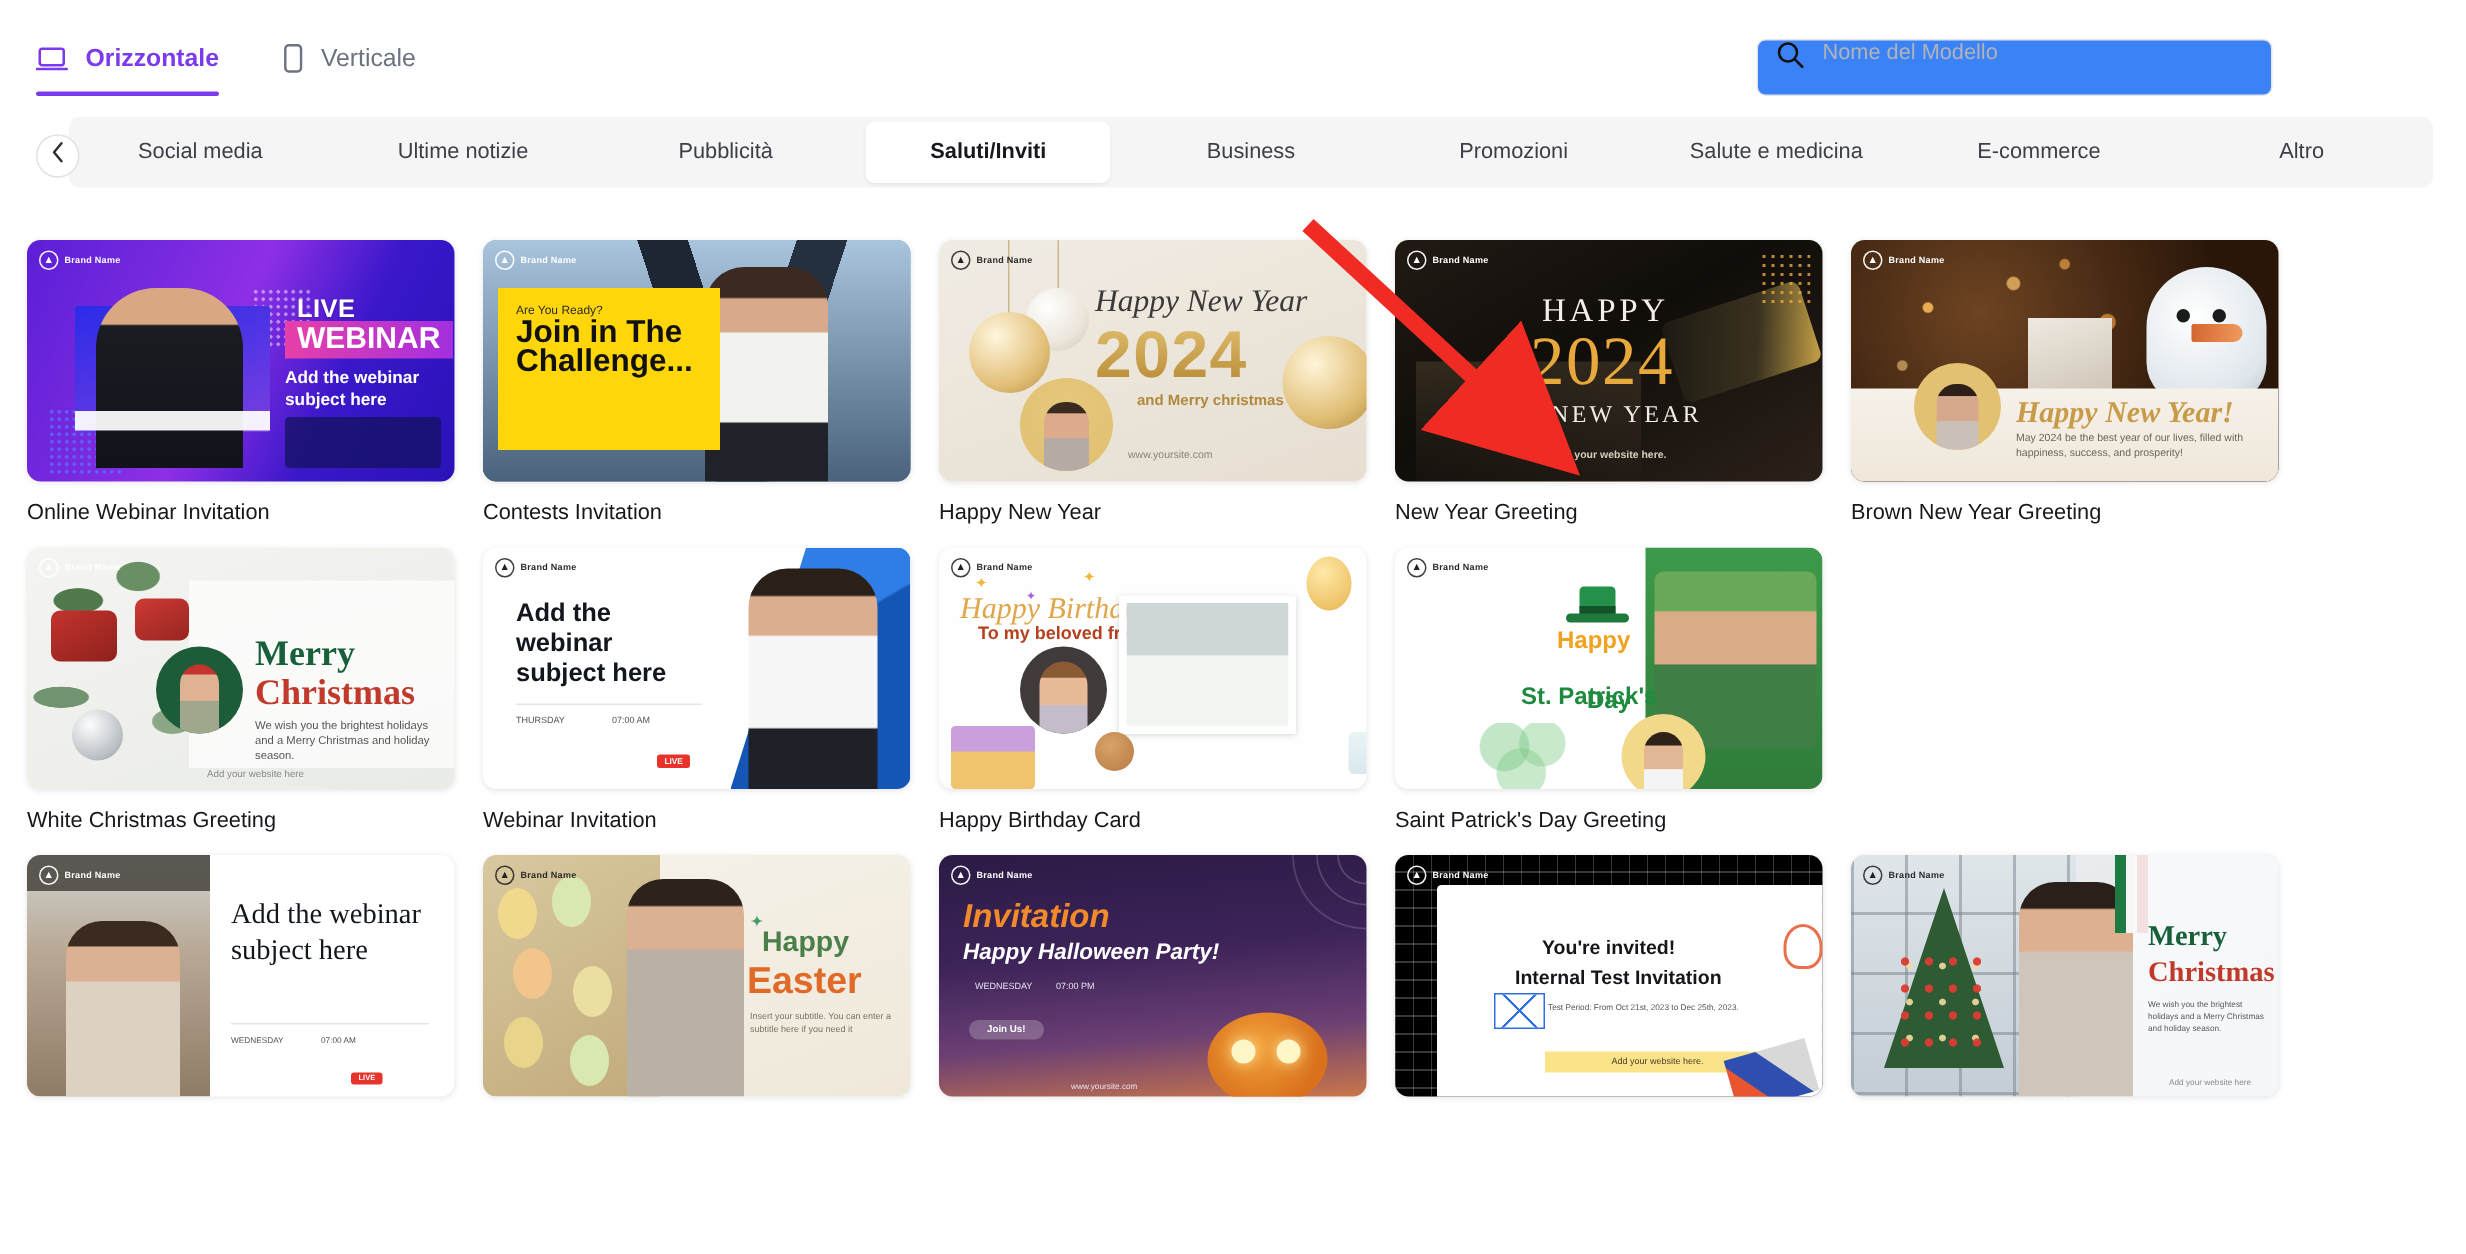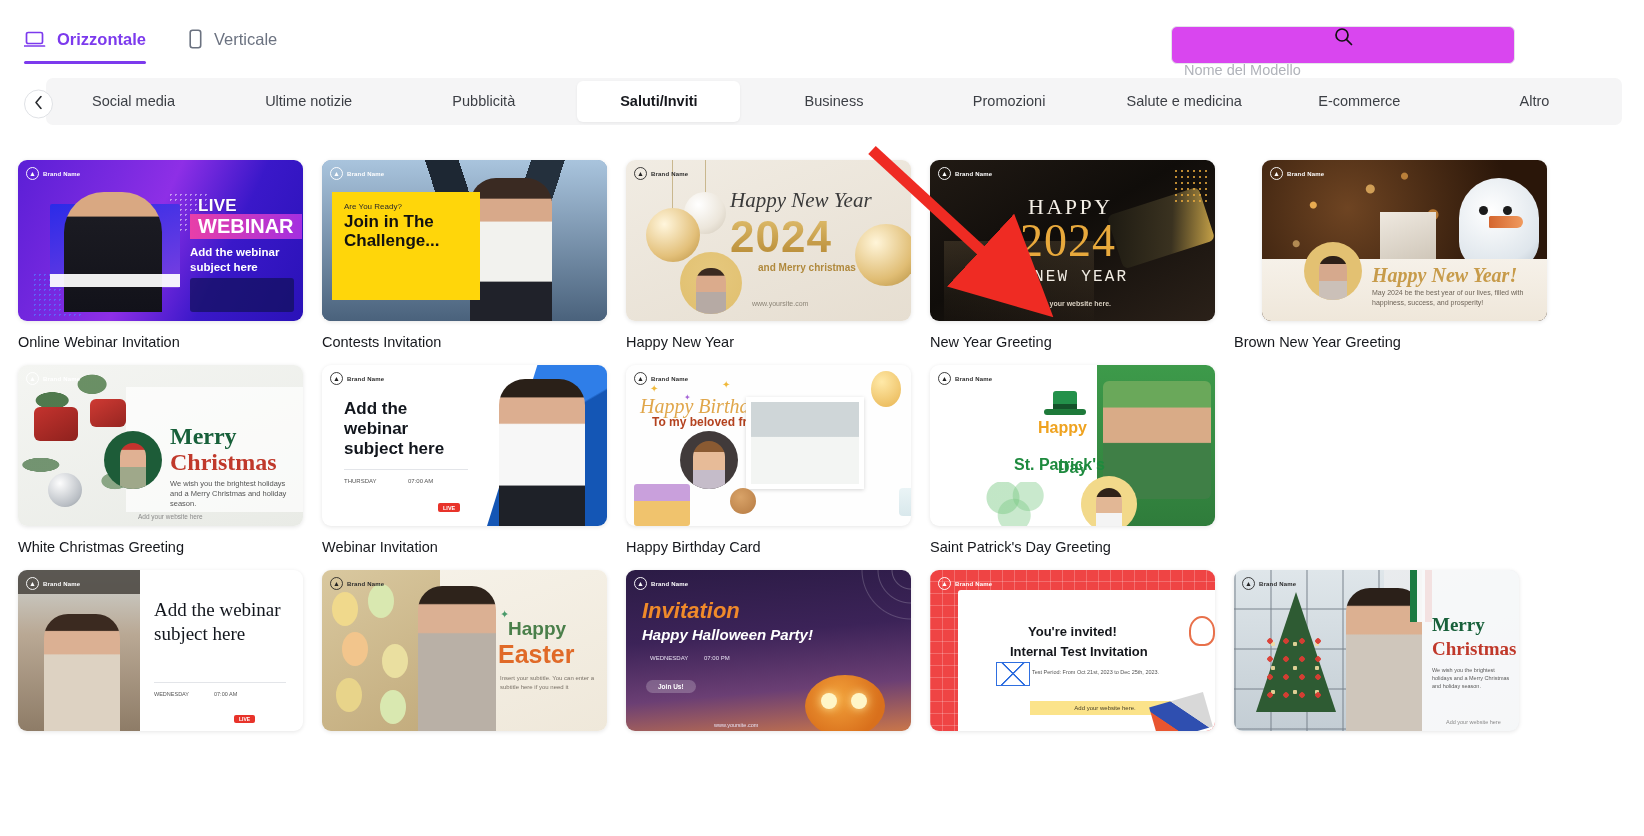--- a/index.html
+++ b/index.html
@@ -36,25 +36,24 @@
     background: #7c3aed;
   }
   .mode-tab .tab-icon { display: flex; align-items: center; }
 
   .searchbox {
     position: absolute;
     left: 1171px; top: 26px;
     width: 344px; height: 38px;
     border: 1px solid #e3e5e9;
     border-radius: 6px;
-    display: flex; align-items: center;
+    display: flex; align-items: flex-start;
     padding: 0 12px;
     gap: 12px;
-    background: #d946ef;
-    flex-direction: column;
+    background: #3b82f6;
   }
   .searchbox input {
     border: none; outline: none;
     font-size: 14.5px;
     color: #111;
     width: 100%;
     font-family: "Liberation Sans", sans-serif;
     background: transparent;
   }
   .searchbox input::placeholder { color: #b0b3ba; }
@@ -210,21 +209,21 @@
       linear-gradient(108deg, transparent 62%, #24303d 62%, #24303d 72%, transparent 72%),
       linear-gradient(180deg,#a9c4dd,#4a627c);
   }
   .t-contest .ybox {
     position: absolute; left: 10px; top: 32px; width: 148px; height: 108px;
     background: #ffd60a;
   }
   .t-contest .q { position: absolute; left: 22px; top: 42px; font-size: 8px; color: #2a2a2a; }
   .t-contest .j {
     position: absolute; left: 22px; top: 52px; width: 130px;
-    font-size: 17px; font-weight: 800; color: #111; line-height: 19px;
+    font-size: 21px; font-weight: 800; color: #111; line-height: 19px;
   }
   .t-contest .woman {
     position: absolute; left: 148px; top: 18px; width: 82px; height: 143px;
     background: linear-gradient(180deg,#3a2a22 0%,#3a2a22 14%,#d8a98a 15%,#d8a98a 30%,#f2f2ee 31%,#f2f2ee 72%,#20222a 73%,#20222a 100%);
     border-radius: 26px 26px 0 0;
   }
 
   
   .t-hny { background: linear-gradient(160deg,#f1ece3,#e6ded1); }
   .t-hny .orn1 {
@@ -281,32 +280,32 @@
     font-family: "Liberation Serif", serif;
     font-size: 22px; color: #f4efe6; letter-spacing: 2.5px;
   }
   .t-ny2 .yr {
     position: absolute; left: 90px; top: 54px;
     font-family: "Liberation Serif", serif;
     font-size: 46px; color: #e8a93c; letter-spacing: 1px;
   }
   .t-ny2 .nyt {
     position: absolute; left: 104px; top: 108px;
-    font-family: Liberation Mono, monospace;
+    font-family: Liberation Serif, serif;
     font-size: 16px; color: #f2ede4; letter-spacing: 2.2px;
   }
   .t-ny2 .site { position: absolute; left: 104px; top: 140px; font-size: 7px; color: #d8cfc0; font-weight: 700; }
   .t-ny2 .spark {
     position:absolute; right: 8px; top: 8px; width: 34px; height: 34px;
     background-image: radial-gradient(rgba(232,169,60,.8) 1px, transparent 1px);
     background-size: 6px 6px;
   }
 
   
-  .t-bny { background: radial-gradient(circle at 30% 30%, #6e4422, #2a1609 70%); margin-left: 28px; }
+  .t-bny { background: radial-gradient(circle at 30% 30%, #6e4422, #2a1609 70%); }
   .t-bny .bokeh {
     position:absolute; inset:0;
     background-image:
       radial-gradient(circle at 18% 28%, rgba(255,190,90,.85) 3px, transparent 4px),
       radial-gradient(circle at 38% 18%, rgba(255,200,110,.7) 4px, transparent 5px),
       radial-gradient(circle at 60% 34%, rgba(255,170,70,.6) 5px, transparent 6px),
       radial-gradient(circle at 12% 52%, rgba(255,210,130,.55) 3px, transparent 4px),
       radial-gradient(circle at 50% 10%, rgba(255,180,80,.6) 3px, transparent 4px);
   }
   .t-bny .gift {
@@ -594,21 +593,21 @@
   .t-hw .pump {
     position:absolute; right: 26px; bottom: -6px; width: 80px; height: 62px;
     background: radial-gradient(circle at 42% 36%, #f2a13a, #d9701c 70%);
     border-radius: 50%;
   }
   .t-hw .pump .e { position:absolute; top: 18px; width: 16px; height: 16px; background:#fff6c8; border-radius: 50%; box-shadow: 0 0 10px #ffe79a; }
   .t-hw .pump .e.l { left: 16px; } .t-hw .pump .e.r { left: 46px; }
   .t-hw .site { position:absolute; left: 88px; bottom: 3px; font-size: 5.5px; color: #e8e0f0; }
 
   
-  .t-iti { background: #ef4444; }
+  .t-iti { background: #000000; }
   .t-iti .grid {
     position:absolute; inset:0;
     background-image:
       linear-gradient(90deg, rgba(255,255,255,.22) 1px, transparent 1px),
       linear-gradient(0deg, rgba(255,255,255,.22) 1px, transparent 1px);
     background-size: 12px 12px;
   }
   .t-iti .card {
     position:absolute; left: 28px; top: 20px; right: 12px; bottom: -4px;
     background: #fff; border-radius: 3px;

